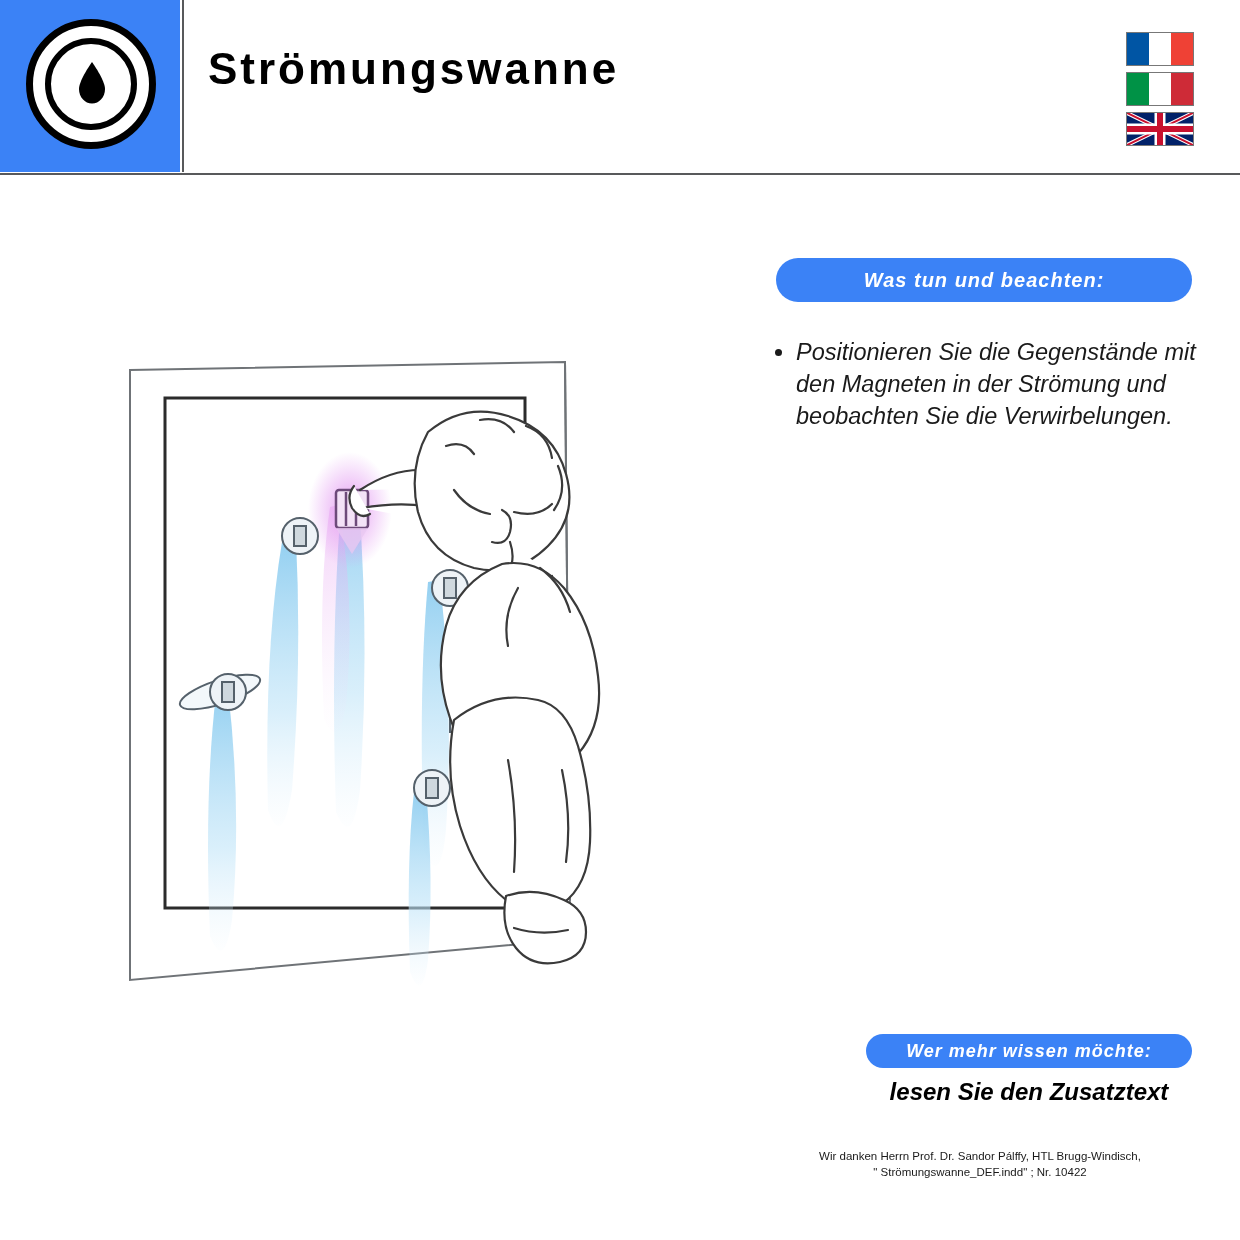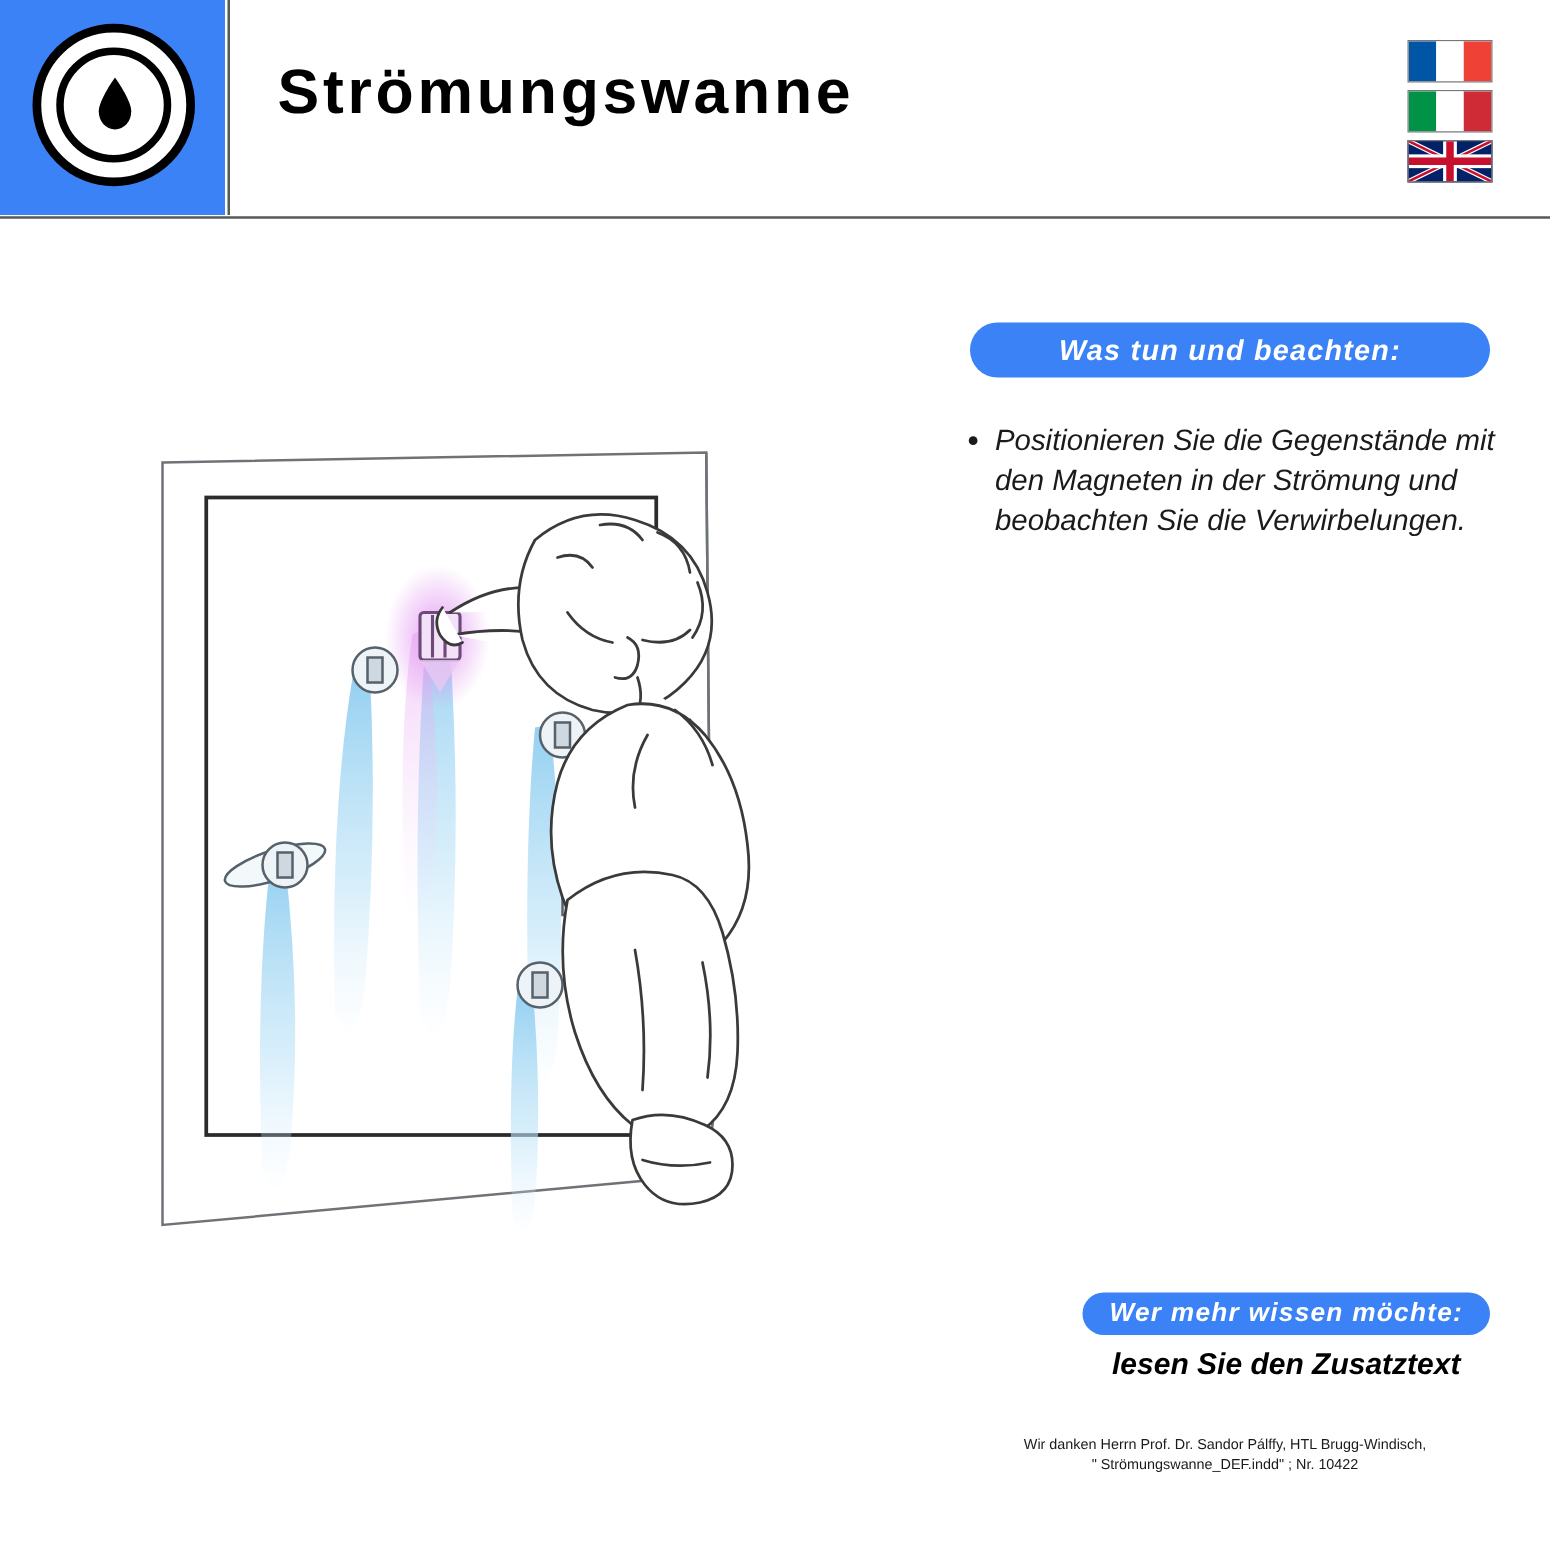--- a/index.html
+++ b/index.html
@@ -71,23 +71,23 @@
     position: absolute;
     left: 182px;
     top: 0;
     width: 1058px;
     height: 172px;
     border-left: 2px solid #58595b;
     box-sizing: border-box;
   }
   .page-title {
     position: absolute;
-    left: 38px;
+    left: 24px;
     top: 44px;
-    font-size: 50px;
+    font-size: 44px;
     font-weight: bold;
     letter-spacing: 3px;
     color: #000;
     white-space: nowrap;
   }
 
   .flags {
     position: absolute;
     right: 46px;
     top: 32px;
@@ -170,21 +170,21 @@
     display: flex;
     align-items: center;
     justify-content: center;
     letter-spacing: 1px;
   }
   .pill-do {
     left: 776px;
     top: 258px;
     width: 416px;
     height: 44px;
-    font-size: 23px;
+    font-size: 20px;
   }
   .do-list {
     position: absolute;
     left: 766px;
     top: 336px;
     width: 430px;
     font-style: italic;
     font-size: 23.5px;
     line-height: 32px;
     color: #1a1a1a;
@@ -193,21 +193,21 @@
     margin: 0;
     padding-left: 30px;
   }
   .do-list li { margin: 0; }
 
   .pill-more {
     left: 866px;
     top: 1034px;
     width: 326px;
     height: 34px;
-    font-size: 21px;
+    font-size: 18px;
     border-radius: 17px;
   }
   .more-text {
     position: absolute;
     left: 866px;
     top: 1078px;
     width: 326px;
     text-align: center;
     font-size: 24px;
     font-style: italic;

